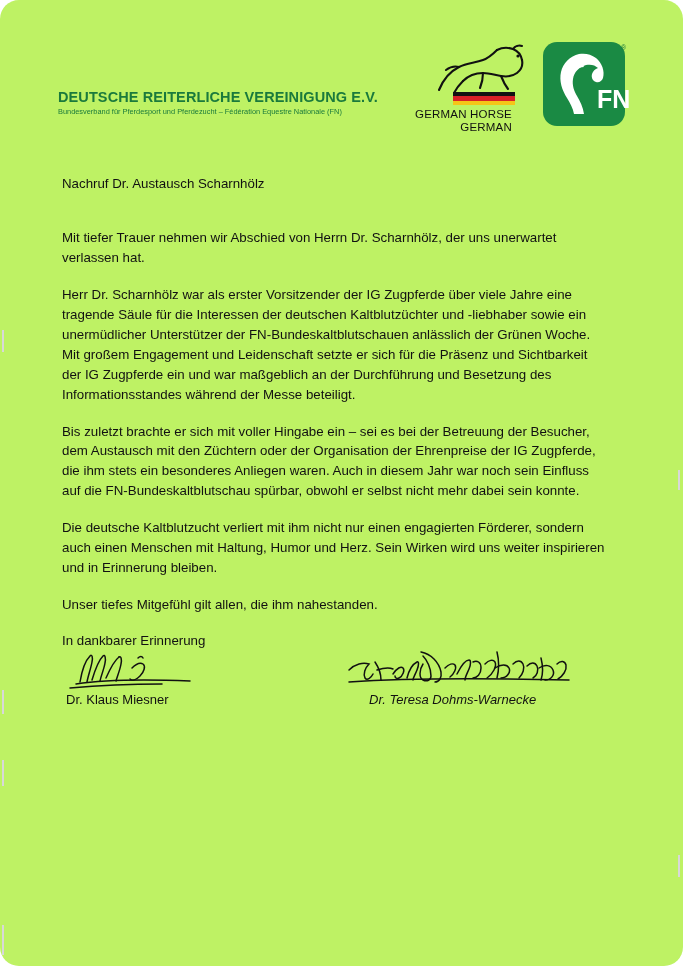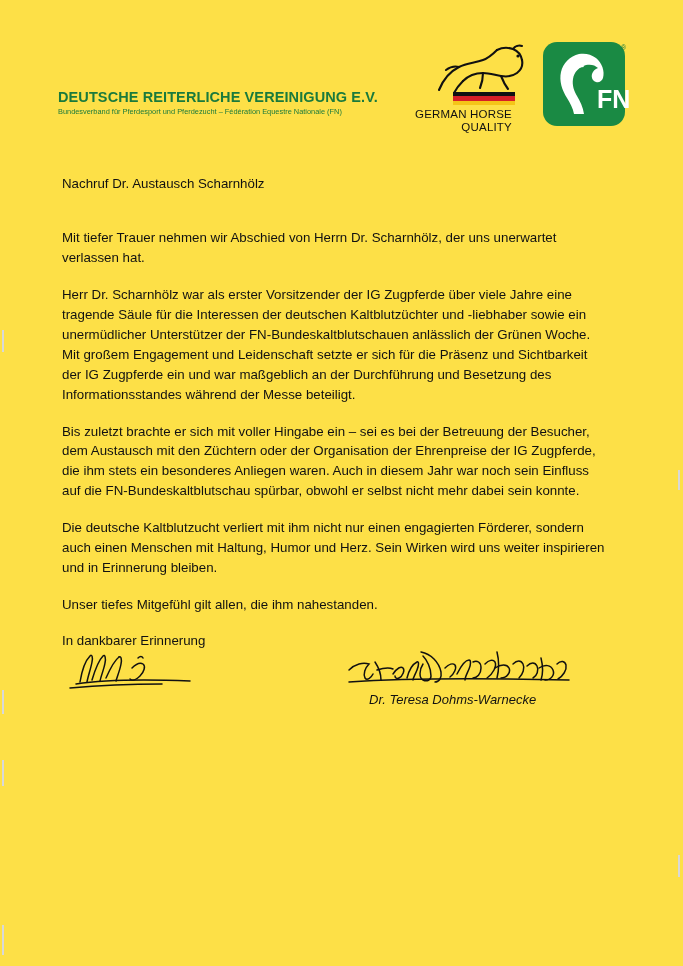--- a/index.html
+++ b/index.html
@@ -12,21 +12,22 @@
     height: 966px;
     position: relative;
     font-family: "Liberation Sans", sans-serif;
     color: #000000;
     overflow: hidden;
   }
 
   .page {
     position: absolute;
     inset: 0;
-    background: #fde047;
+    background: #bef264;
+    border-radius: 19px;
   }
 
   
   .edge-mark {
     position: absolute;
     background: #d8d8d8;
     width: 2px;
   }
 
   
@@ -196,21 +197,21 @@
         </g>
         <circle cx="93" cy="12" r="1.6" fill="#111111"></circle>
       </svg>
       <div class="ghq-flag">
         <div class="b"></div>
         <div class="r"></div>
         <div class="y"></div>
       </div>
       <div class="ghq-text">
         <div>GERMAN HORSE</div>
-        <div>QUALITY</div>
+        <div>GERMAN</div>
       </div>
     </div>
 
     <div class="fn-logo">
       <svg viewBox="0 0 88 84" width="88" height="84">
         <rect x="0" y="0" width="82" height="84" rx="14" fill="#1a8a44"></rect>
         <g fill="#ffffff">
           <path d="M36,12 C27,14 20,21 18,30 C16,39 19,48 24,56 C27,61 30,66 31,72 L41,72 C40,65 37,59 34,54 C31,49 29,43 30,37 C31,30 36,25 43,23 C48,22 52,23 55,26 C52,27 50,29 49,32 C48,36 50,39 53,40 C56,41 59,39 60,36 C62,29 59,21 53,16 C48,12 42,11 36,12 Z"></path>
           <path d="M36,17 C33,20 32,24 33,28 C35,26 38,25 41,25 C39,22 37,19 36,17 Z"></path>
         </g>
@@ -239,20 +240,21 @@
           <path d="M18,32 C20,20 24,10 28,6 C30,4 31,7 30,12 C29,18 26,26 25,32"></path>
           <path d="M30,30 C33,20 37,10 41,6 C43,4 44,8 43,13 C42,19 39,26 38,31"></path>
           <path d="M44,28 C48,19 53,10 57,7"></path>
           <path d="M57,7 C59,6 60,9 59,14 C58,20 55,27 54,31"></path>
           <path d="M70,18 C74,14 78,12 81,14 C84,16 82,22 78,26 C74,30 70,31 68,29"></path>
           <path d="M76,8 C78,6 80,6 81,8"></path>
           <path d="M14,34 C40,30 80,29 128,31"></path>
           <path d="M8,38 C30,36 60,34 100,34"></path>
         </g>
       </svg>
+      <div class="sig-name">Dr. Klaus Miesner</div>
     </div>
 
     <div class="sig-right">
       <svg class="sig-scribble" width="250" height="40" viewBox="0 0 250 40">
         <g fill="none" stroke="#111111" stroke-width="1.5" stroke-linecap="round">
           <path d="M4,20 C10,14 18,12 24,14 C20,18 18,24 20,28 C22,31 26,28 28,24"></path>
           <path d="M30,12 C34,18 36,24 36,30"></path>
           <path d="M32,20 C38,18 44,17 48,19"></path>
           <path d="M48,24 C52,18 56,16 58,18 C60,20 58,26 54,28 C52,29 50,28 50,26"></path>
           <path d="M62,28 C64,20 68,14 72,12 C74,11 74,15 72,20 C70,25 68,28 68,30"></path>

